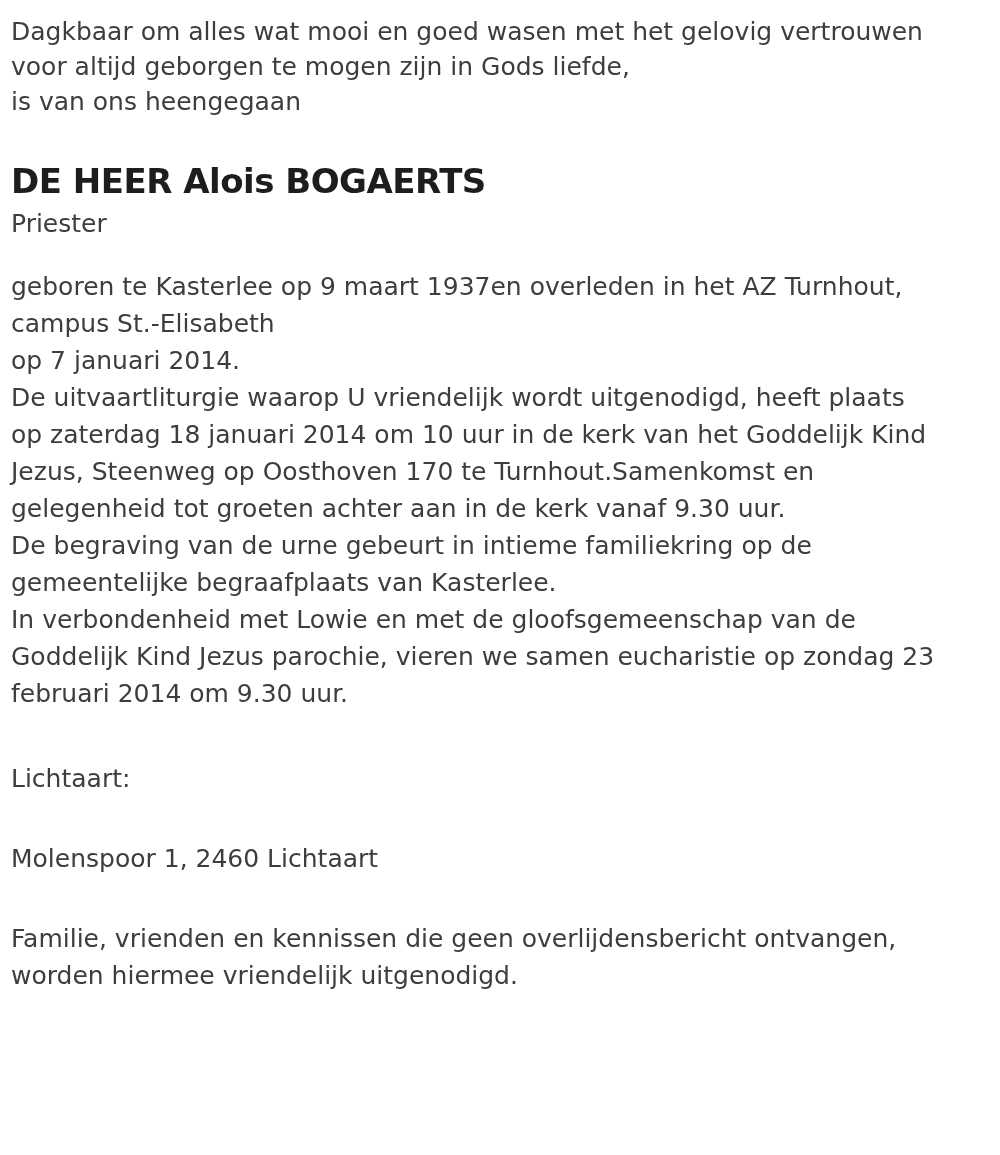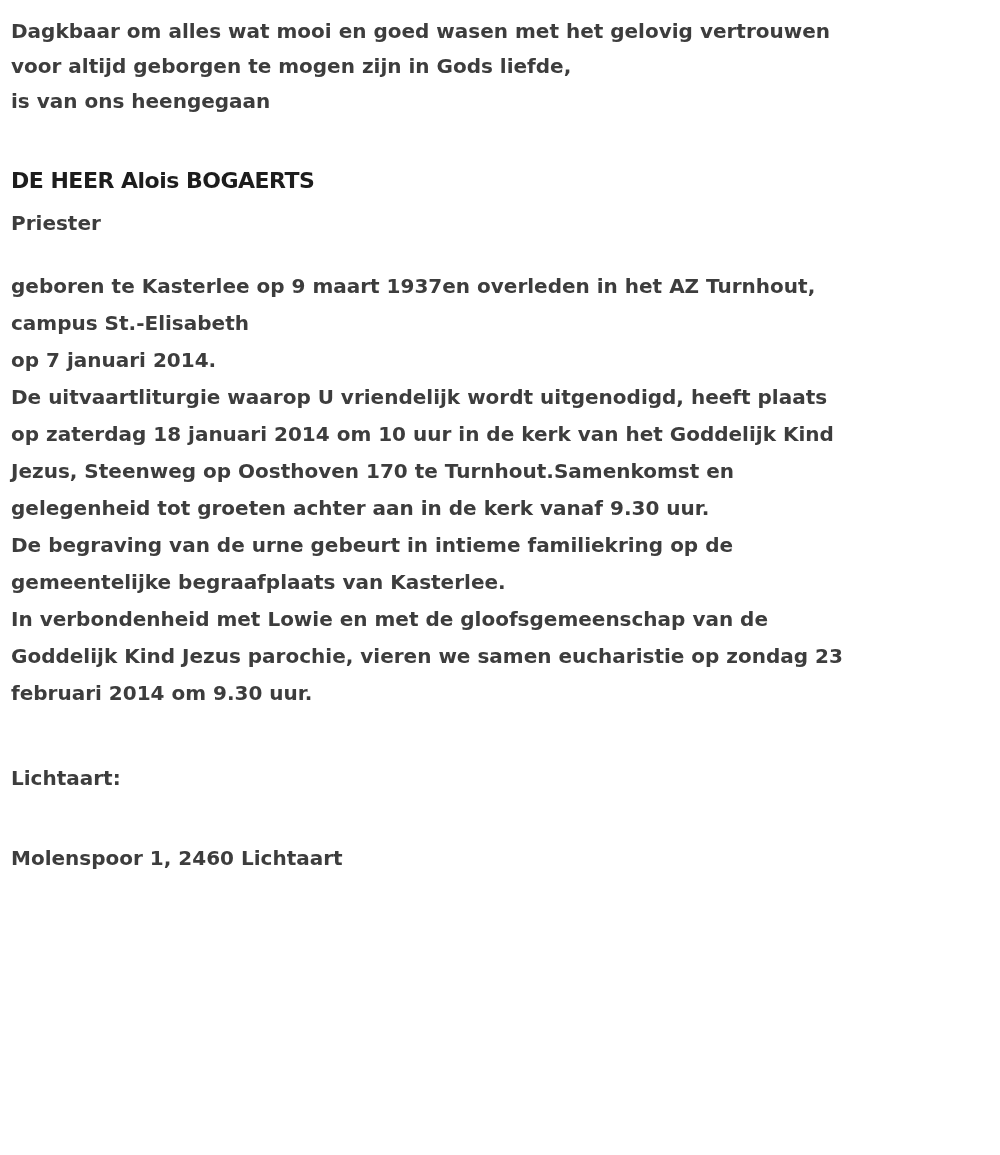--- a/index.html
+++ b/index.html
@@ -15,36 +15,36 @@
       color: #3d3d3d;
       padding: 12px 14px 0 11px;
       overflow: hidden;
     }
 
     .obituary {
       width: 100%;
     }
 
     .body-text {
-      font-size: 20px;
+      font-size: 25px;
       line-height: 37px;
       white-space: pre-line;
       color: #3d3d3d;
-      font-weight: 700;
+      font-weight: 400;
     }
 
     .intro {
       line-height: 35px;
       margin-top: 2px;
     }
 
     h1, h2 {
       font-family: "DejaVu Sans", "Liberation Sans", sans-serif;
       font-weight: 700;
-      font-size: 22px;
+      font-size: 34px;
       letter-spacing: -0.5px;
       color: #1d1d1d;
       line-height: 44px;
     }
 
     .name-heading {
       margin-top: 40px;
     }
 
     .subtitle {
@@ -94,15 +94,17 @@
 De begraving van de urne gebeurt in intieme familiekring op de
 gemeentelijke begraafplaats van Kasterlee.
 In verbondenheid met Lowie en met de gloofsgemeenschap van de
 Goddelijk Kind Jezus parochie, vieren we samen eucharistie op zondag 23
 februari 2014 om 9.30 uur.</p>
 
   <p class="body-text rouwadres-label">Lichtaart:</p>
 
   <p class="body-text rouwadres-value">Molenspoor 1, 2460 Lichtaart</p>
 
+  <p class="body-text closing">Familie, vrienden en kennissen die geen overlijdensbericht ontvangen,
+worden hiermee vriendelijk uitgenodigd.</p>
 
 
 </main>
 
 </body></html>

